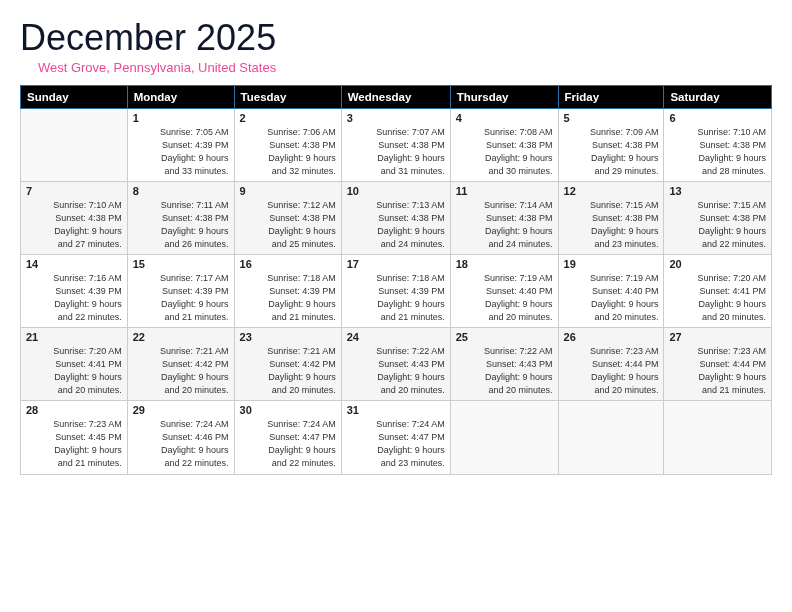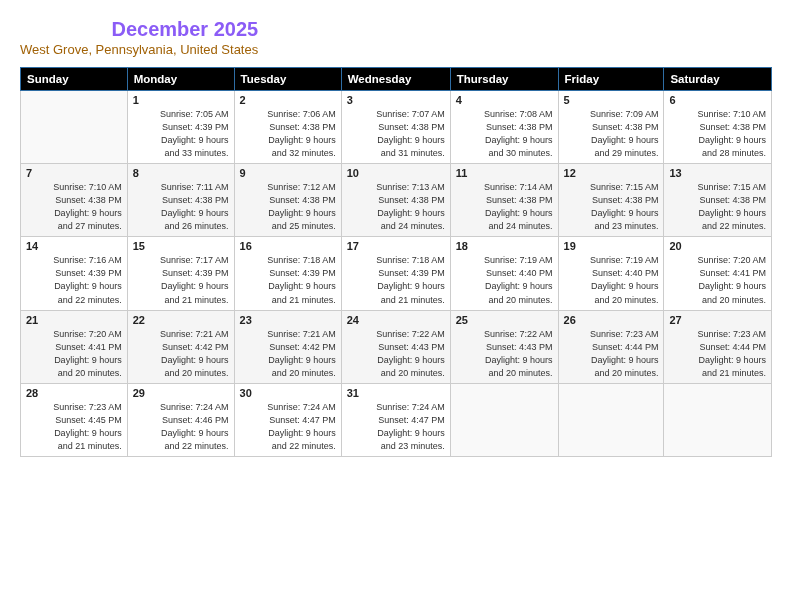--- a/index.html
+++ b/index.html
@@ -43,28 +43,28 @@
       color: #1a6bb5;
     }
     .logo-icon {
       width: 28px;
       height: 28px;
     }
     .title-block {
       text-align: right;
     }
     .month-title {
-      font-size: 20px;
-      font-weight: bold;
-      color: #8b5cf6;
+      font-size: 36px;
+      font-weight: normal;
+      color: #0f172a;
       line-height: 1.1;
     }
     .location {
       font-size: 13px;
-      color: #a16207;
+      color: #ec4899;
       margin-top: 2px;
     }
     .calendar {
       width: 100%;
       border-collapse: collapse;
       border: 1px solid #ccc;
     }
     .calendar th {
       background: #000000;
       color: #fff;

